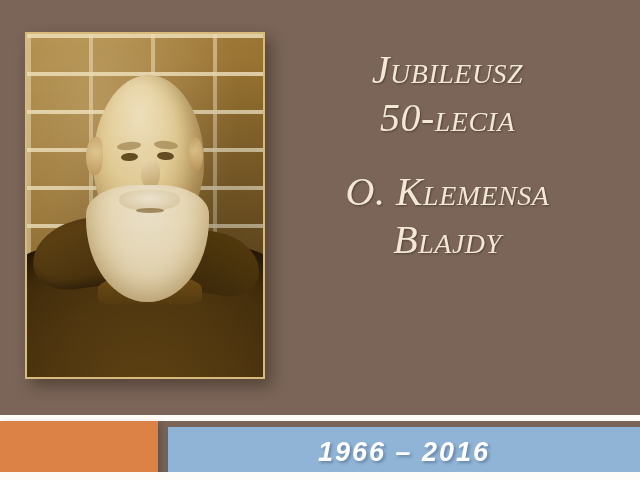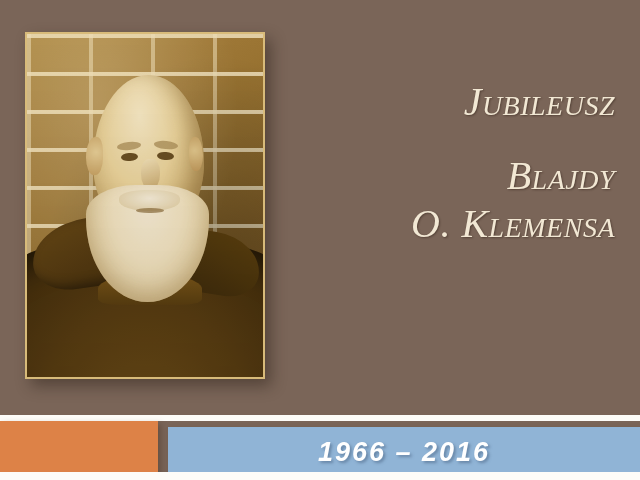--- a/index.html
+++ b/index.html
@@ -136,22 +136,21 @@
   }
   .sepia{
     position:absolute;inset:0;
     background:linear-gradient(180deg,rgba(160,110,30,.12),rgba(90,60,15,.18));
     mix-blend-mode:multiply;
   }
 
   
   #title-area{
     position:absolute;left:280px;top:46px;width:335px;
-    text-align:right;
-    margin-top:32px;
+    text-align:center;
   }
   .tline{
     color:#f2e8d4;
     font-family:"Liberation Serif",serif;
     font-style:italic;
     font-variant:small-caps;
     font-weight:400;
     font-size:40px;
     line-height:48px;
     letter-spacing:.5px;
@@ -210,24 +209,25 @@
       <div class="beard"></div>
       <div class="moust"></div>
       <div class="mouth"></div>
       <div class="sepia"></div>
     </div>
   </div>
 
   <div id="title-area">
     <div id="title-block-1">
       <div class="tline">Jubileusz</div>
+      <div class="tline">50-lecia</div>
     </div>
     <div id="title-block-2">
+      <div class="tline">O. Klemensa</div>
       <div class="tline">Blajdy</div>
-      <div class="tline">O. Klemensa</div>
     </div>
   </div>
 
   <div id="gap-white"></div>
   <div id="bar-orange"></div>
   <div id="bar-blue">
     <span id="date-text">1966 – 2016</span>
   </div>
   <div id="bottom-white"></div>
 

